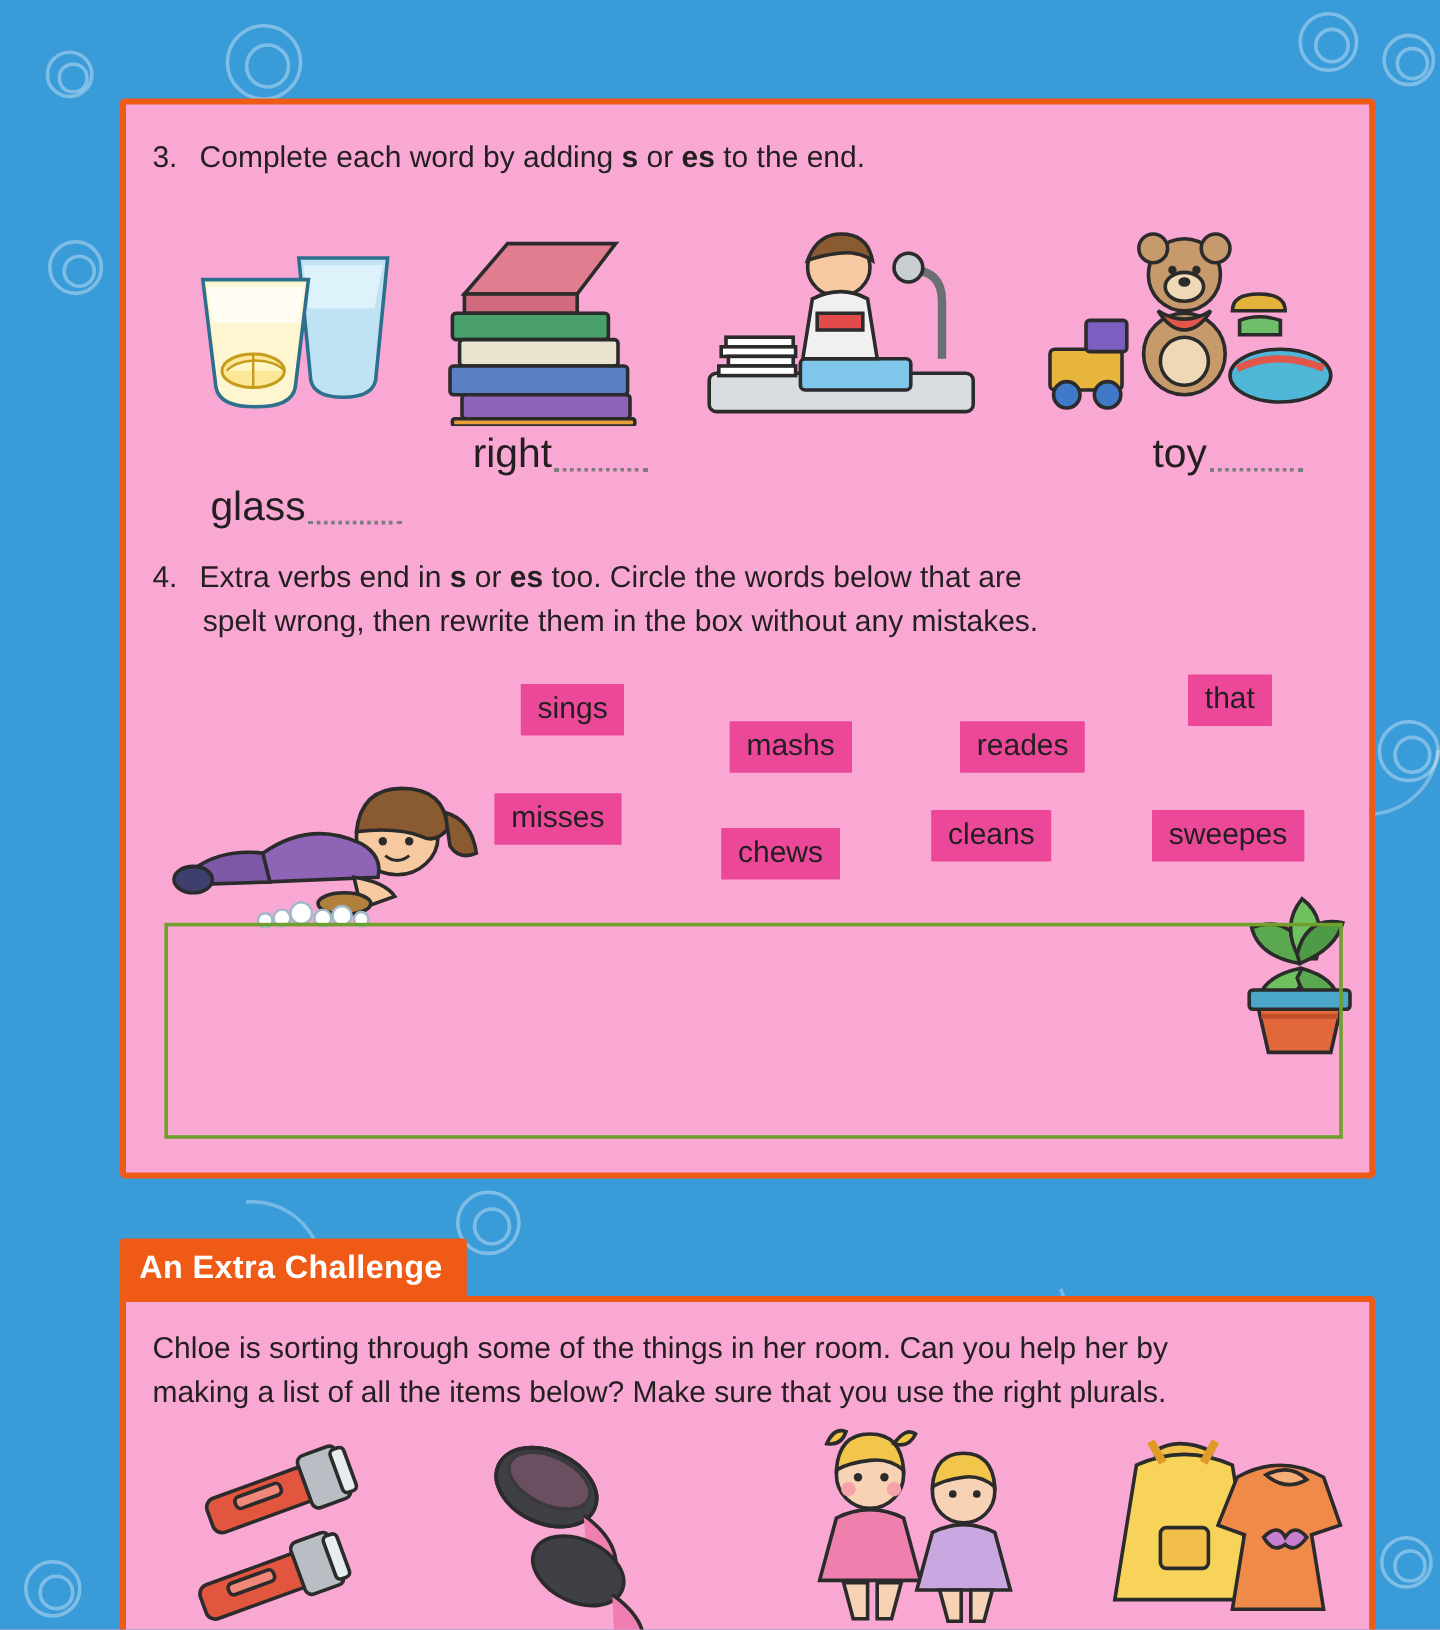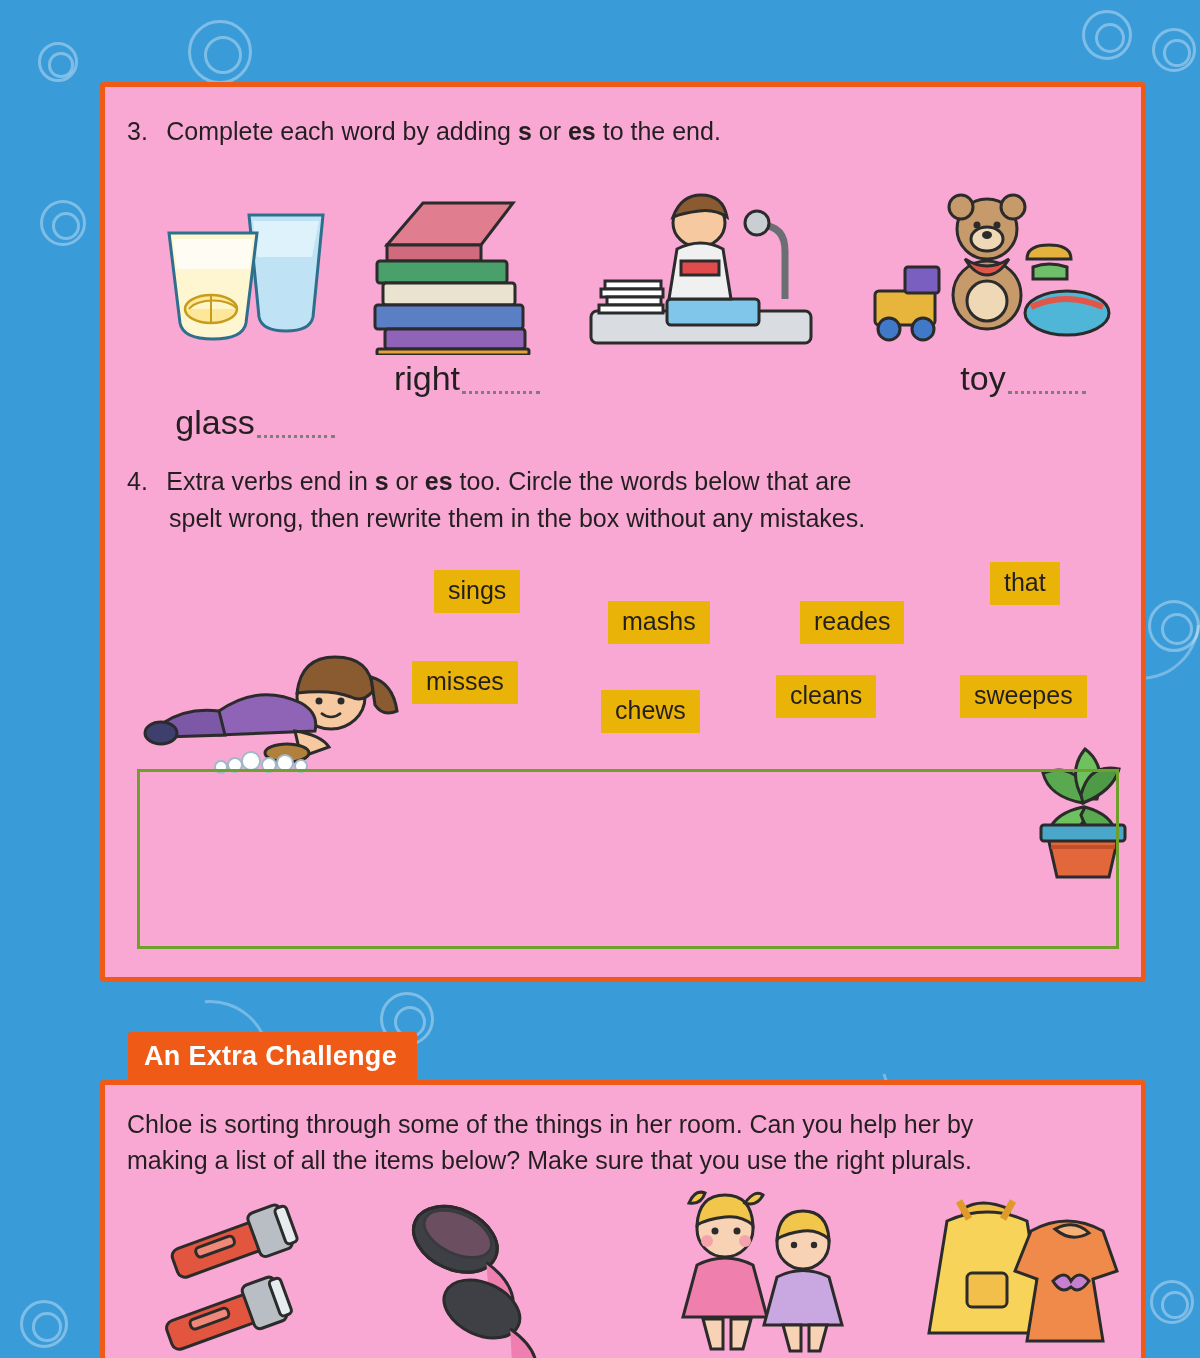--- a/index.html
+++ b/index.html
@@ -65,21 +65,21 @@
     display: inline-block;
     border-bottom: 3px dotted #7d7d7d;
     width: 78px;
     vertical-align: -4px;
     margin-left: 2px;
   }
 
   
   .tile {
     position: absolute;
-    background: #eab308;
+    background: #ec4899;
     color: #231f20;
     font-size: 25px;
     padding: 6px 14px 8px 14px;
     white-space: nowrap;
     border-radius: 1px;
   }
 
   .answer-box {
     position: absolute;
     border: 3px solid #6fa02b;
@@ -89,21 +89,20 @@
   
   .tab {
     position: absolute;
     background: #ef5b17;
     color: #ffffff;
     font-size: 27px;
     font-weight: bold;
     padding: 9px 20px 11px 16px;
     letter-spacing: .3px;
     border-radius: 3px 3px 0 0;
-    margin-left: 28px;
   }
   #extra-card { left: 100px; top: 1080px; width: 1046px; height: 300px; }
   .extra-text {
     position: absolute;
     font-size: 25px;
     color: #231f20;
     line-height: 1.42;
     left: 22px; top: 22px; right: 20px;
   }
 

